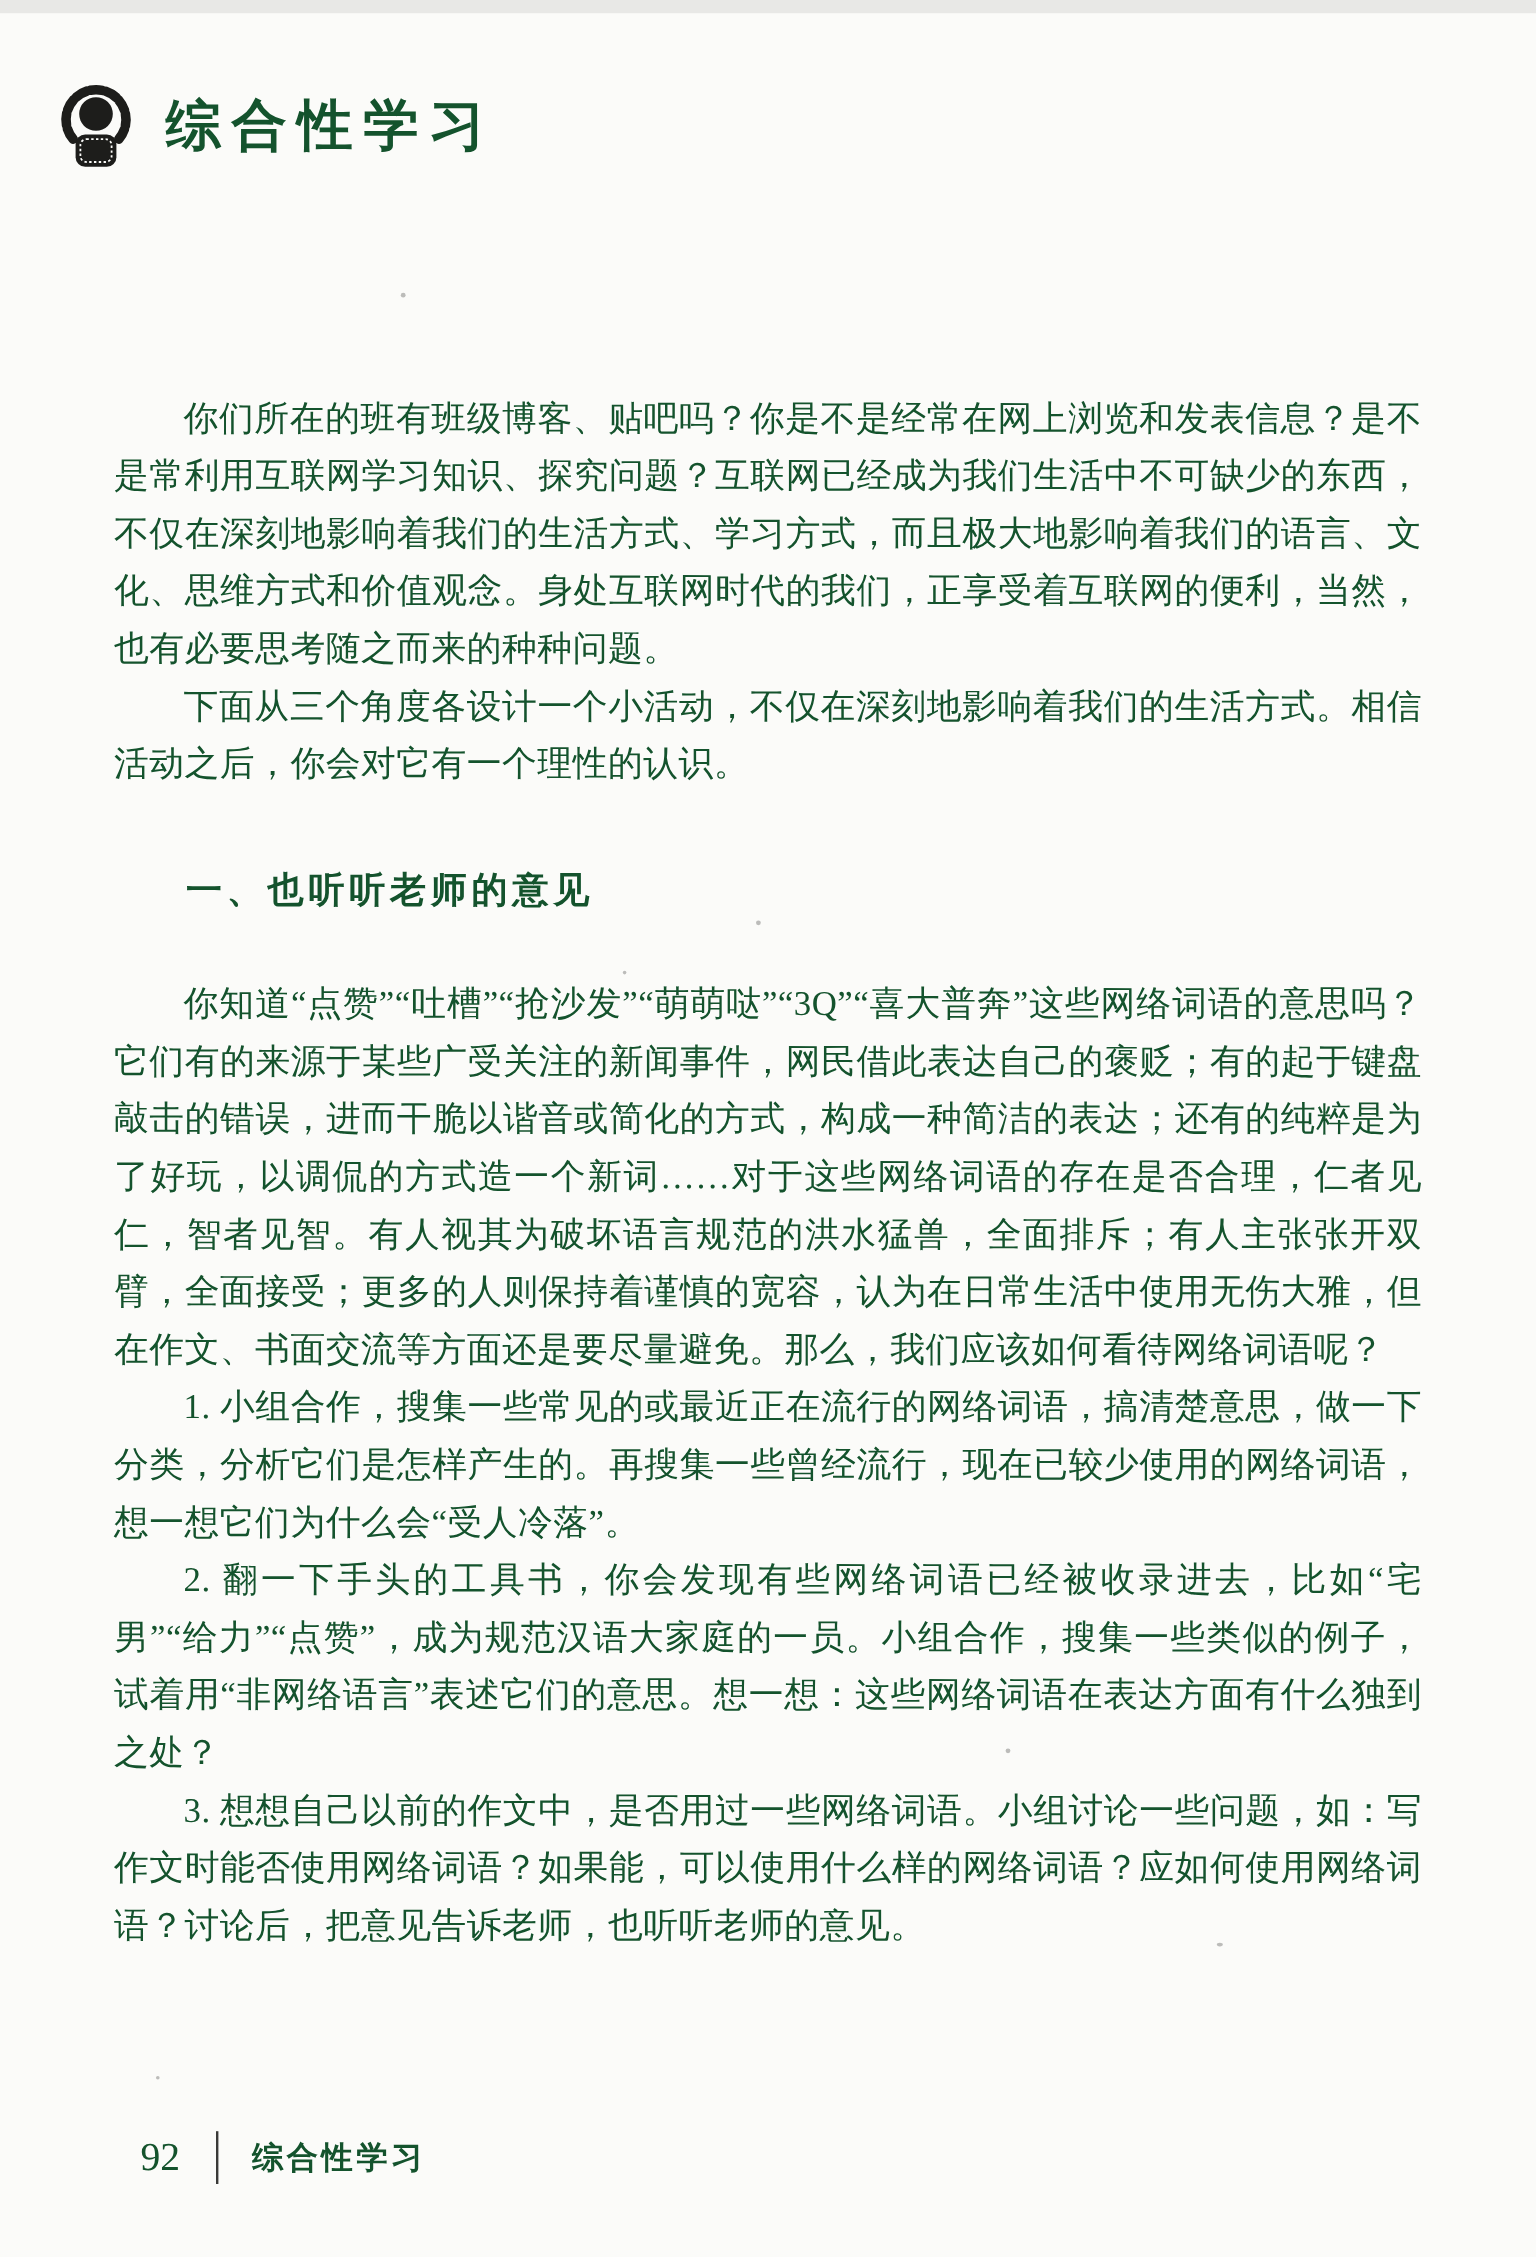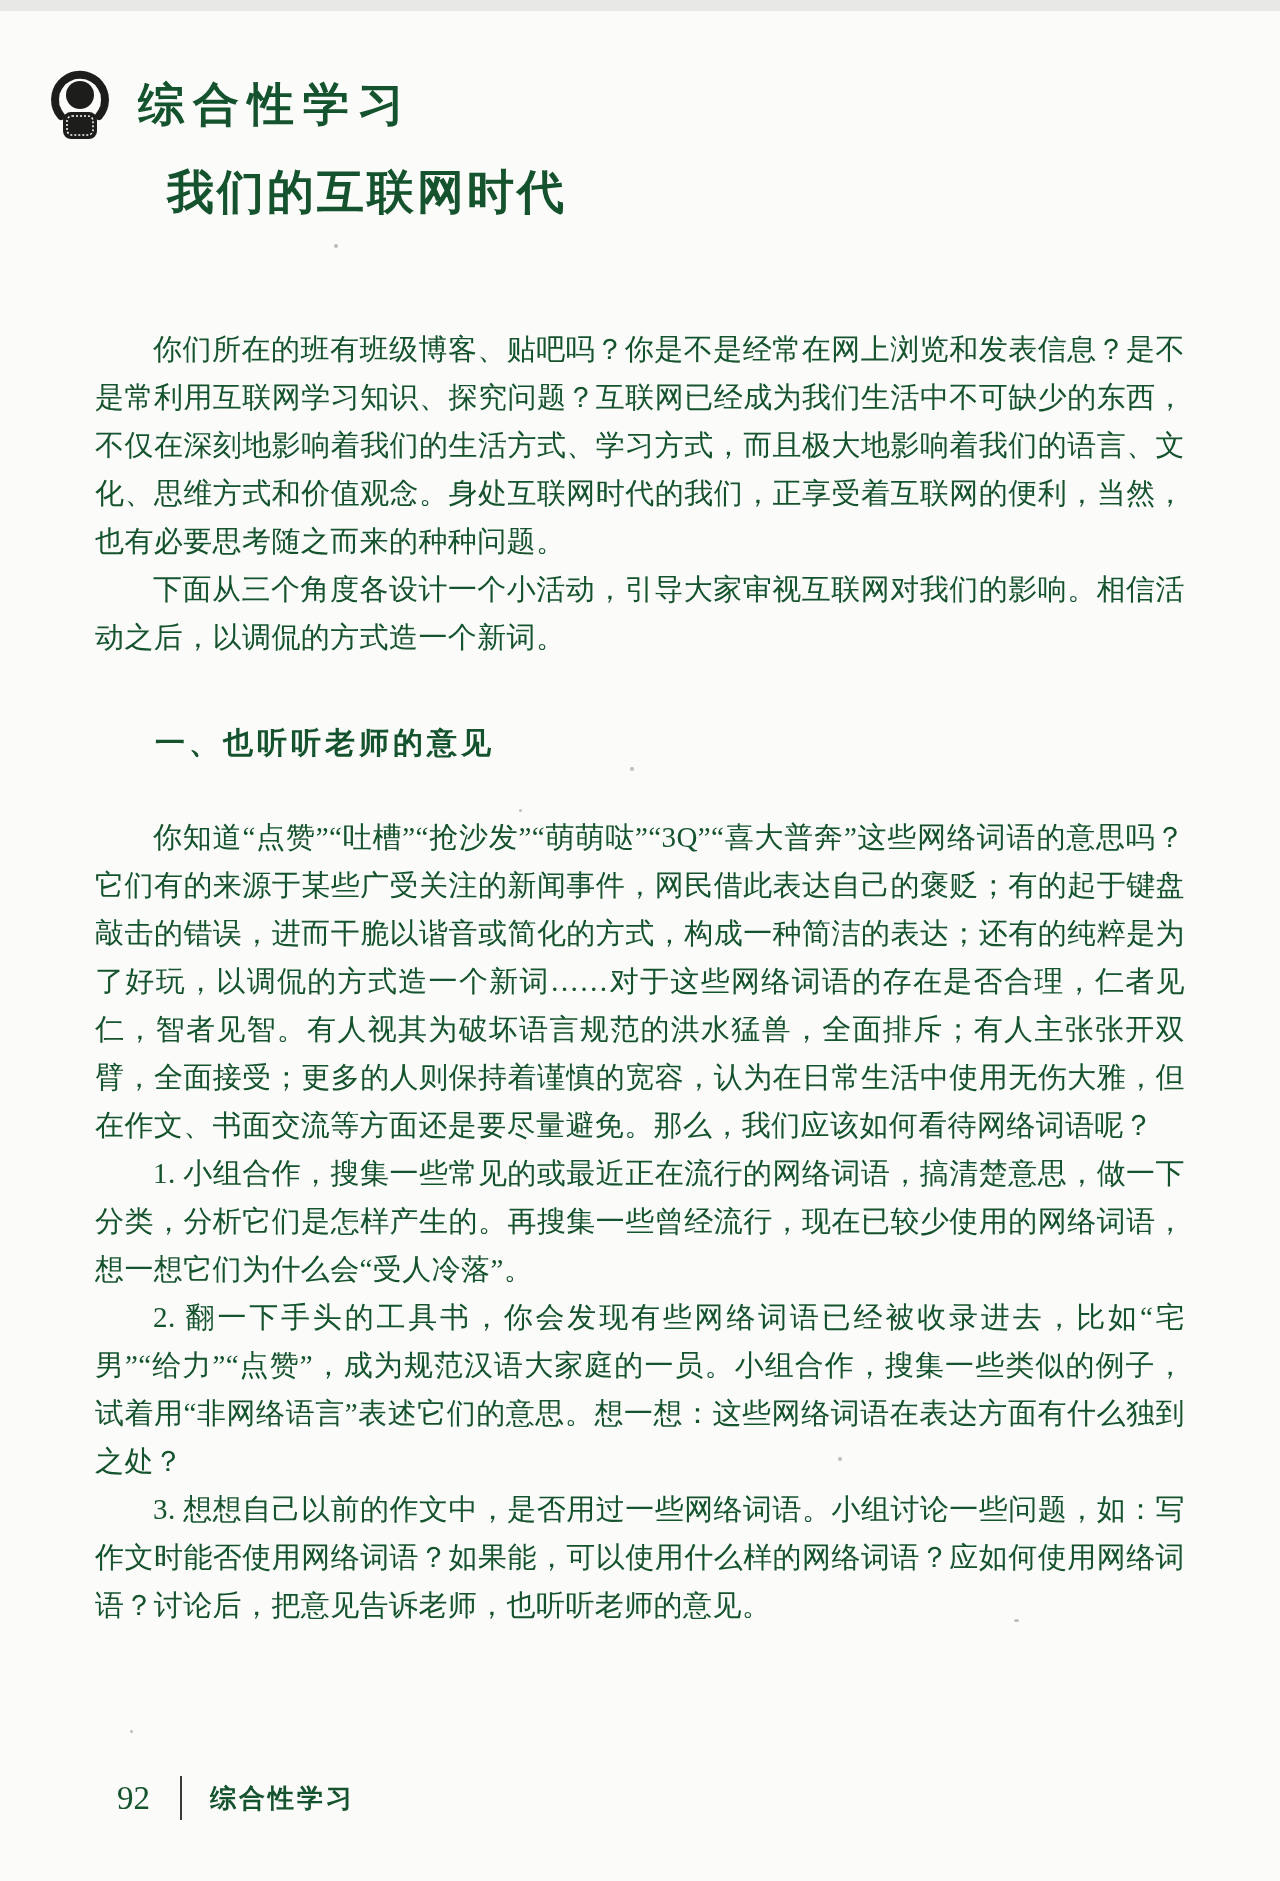--- a/index.html
+++ b/index.html
@@ -61,25 +61,24 @@
       <svg viewBox="0 0 64 72" width="64" height="72" aria-hidden="true">
         <path d="M13 47 A 25 25 0 1 1 51 47" fill="none" stroke="#1d1d1b" stroke-width="8" stroke-linecap="round" stroke-dasharray="10 3"></path>
         <circle cx="32" cy="26" r="14" fill="#1d1d1b"></circle>
         <rect x="15" y="43" width="34" height="27" rx="8" fill="#1d1d1b"></rect>
         <rect x="19" y="47" width="26" height="19" rx="5" fill="none" stroke="#fbfbf9" stroke-width="1.5" stroke-dasharray="2 2"></rect>
       </svg>
     </span>
     <span class="section-label">综合性学习</span>
   </div>
 
-  <h1 class="title">我们的互联网时代</h1>
 
   <div class="content">
     <p>你们所在的班有班级博客、贴吧吗？你是不是经常在网上浏览和发表信息？是不是常利用互联网学习知识、探究问题？互联网已经成为我们生活中不可缺少的东西，不仅在深刻地影响着我们的生活方式、学习方式，而且极大地影响着我们的语言、文化、思维方式和价值观念。身处互联网时代的我们，正享受着互联网的便利，当然，也有必要思考随之而来的种种问题。</p>
-    <p>下面从三个角度各设计一个小活动，引导大家审视互联网对我们的影响。相信活动之后，以调侃的方式造一个新词。</p>
+    <p>下面从三个角度各设计一个小活动，不仅在深刻地影响着我们的生活方式。相信活动之后，你会对它有一个理性的认识。</p>
 
     <h2 class="activity-heading">一、也听听老师的意见</h2>
 
     <p>你知道“点赞”“吐槽”“抢沙发”“萌萌哒”“3Q”“喜大普奔”这些网络词语的意思吗？它们有的来源于某些广受关注的新闻事件，网民借此表达自己的褒贬；有的起于键盘敲击的错误，进而干脆以谐音或简化的方式，构成一种简洁的表达；还有的纯粹是为了好玩，以调侃的方式造一个新词……对于这些网络词语的存在是否合理，仁者见仁，智者见智。有人视其为破坏语言规范的洪水猛兽，全面排斥；有人主张张开双臂，全面接受；更多的人则保持着谨慎的宽容，认为在日常生活中使用无伤大雅，但在作文、书面交流等方面还是要尽量避免。那么，我们应该如何看待网络词语呢？</p>
     <p>1. 小组合作，搜集一些常见的或最近正在流行的网络词语，搞清楚意思，做一下分类，分析它们是怎样产生的。再搜集一些曾经流行，现在已较少使用的网络词语，想一想它们为什么会“受人冷落”。</p>
     <p>2. 翻一下手头的工具书，你会发现有些网络词语已经被收录进去，比如“宅男”“给力”“点赞”，成为规范汉语大家庭的一员。小组合作，搜集一些类似的例子，试着用“非网络语言”表述它们的意思。想一想：这些网络词语在表达方面有什么独到之处？</p>
     <p>3. 想想自己以前的作文中，是否用过一些网络词语。小组讨论一些问题，如：写作文时能否使用网络词语？如果能，可以使用什么样的网络词语？应如何使用网络词语？讨论后，把意见告诉老师，也听听老师的意见。</p>
   </div>
 
   <div class="footer">

